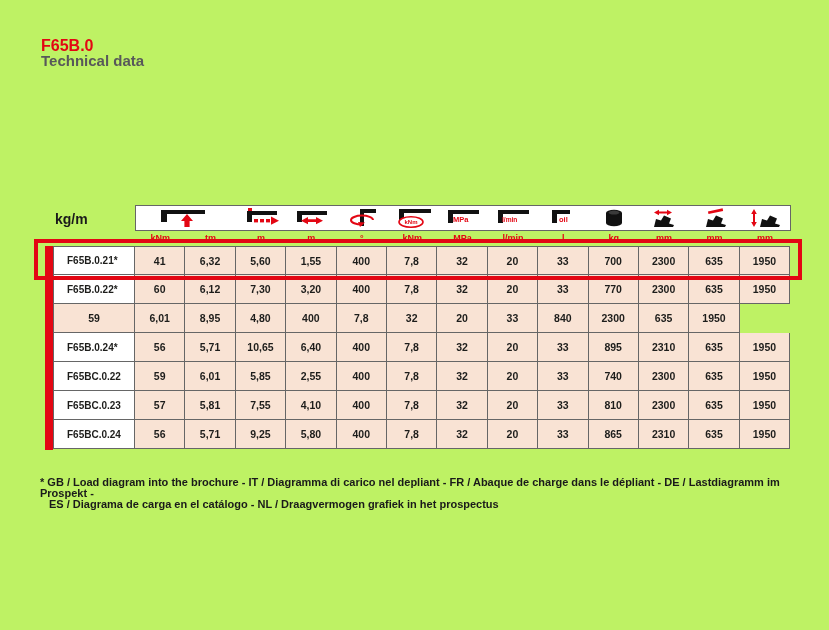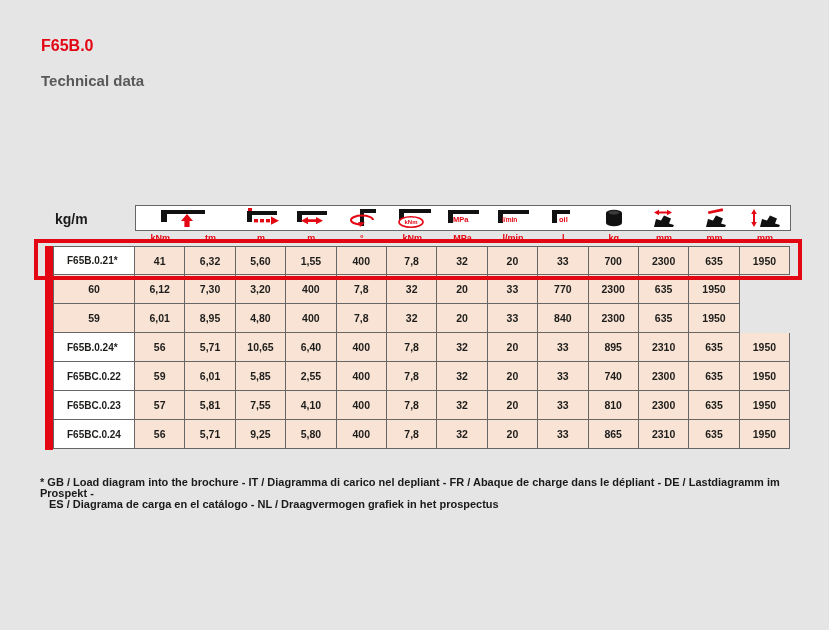--- a/index.html
+++ b/index.html
@@ -7,30 +7,30 @@
     --peach:#f9e3d4;
     --border:#666;
     --ink:#1d1d1b;
     --gray:#58585a;
   }
   *{box-sizing:border-box;}
   html,body{margin:0;padding:0;background:#fff;}
   .canvas{
     position:relative;
     width:829px;height:630px;
-    background:#e5e5e5;
+    background:#bef264;
     font-family:"Liberation Sans",sans-serif;
     overflow:hidden;
   }
   .title{
     position:absolute;left:41px;top:37px;
     font-size:16px;font-weight:700;color:var(--red);
   }
   .subtitle{
-    position:absolute;left:41px;top:72px;
+    position:absolute;left:41px;top:52px;
     font-size:15px;font-weight:700;color:var(--gray);
   }
   .table-wrap{
     position:absolute;left:45px;top:205px;width:760px;height:250px;
   }
   .kgm{
     position:absolute;left:10px;top:6px;
     font-size:14px;font-weight:700;color:#1a1a1a;
   }
   .icon-row{
@@ -205,20 +205,21 @@
           <div class="cell val">7,8</div>
           <div class="cell val">32</div>
           <div class="cell val">20</div>
           <div class="cell val">33</div>
           <div class="cell val">700</div>
           <div class="cell val">2300</div>
           <div class="cell val">635</div>
           <div class="cell val">1950</div>
         </div>
         <div class="trow">
+          <div class="cell model">F65B.0.22*</div>
           <div class="cell val">60</div>
           <div class="cell val">6,12</div>
           <div class="cell val">7,30</div>
           <div class="cell val">3,20</div>
           <div class="cell val">400</div>
           <div class="cell val">7,8</div>
           <div class="cell val">32</div>
           <div class="cell val">20</div>
           <div class="cell val">33</div>
           <div class="cell val">770</div>

